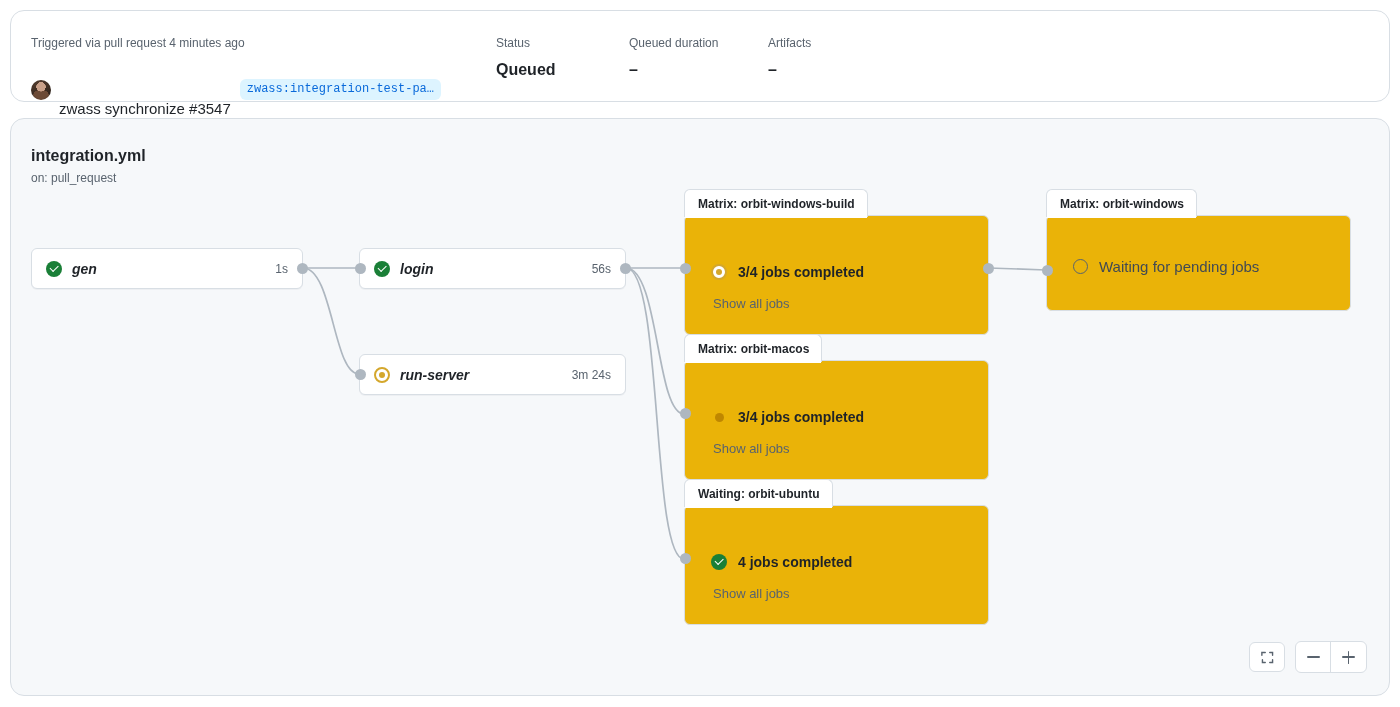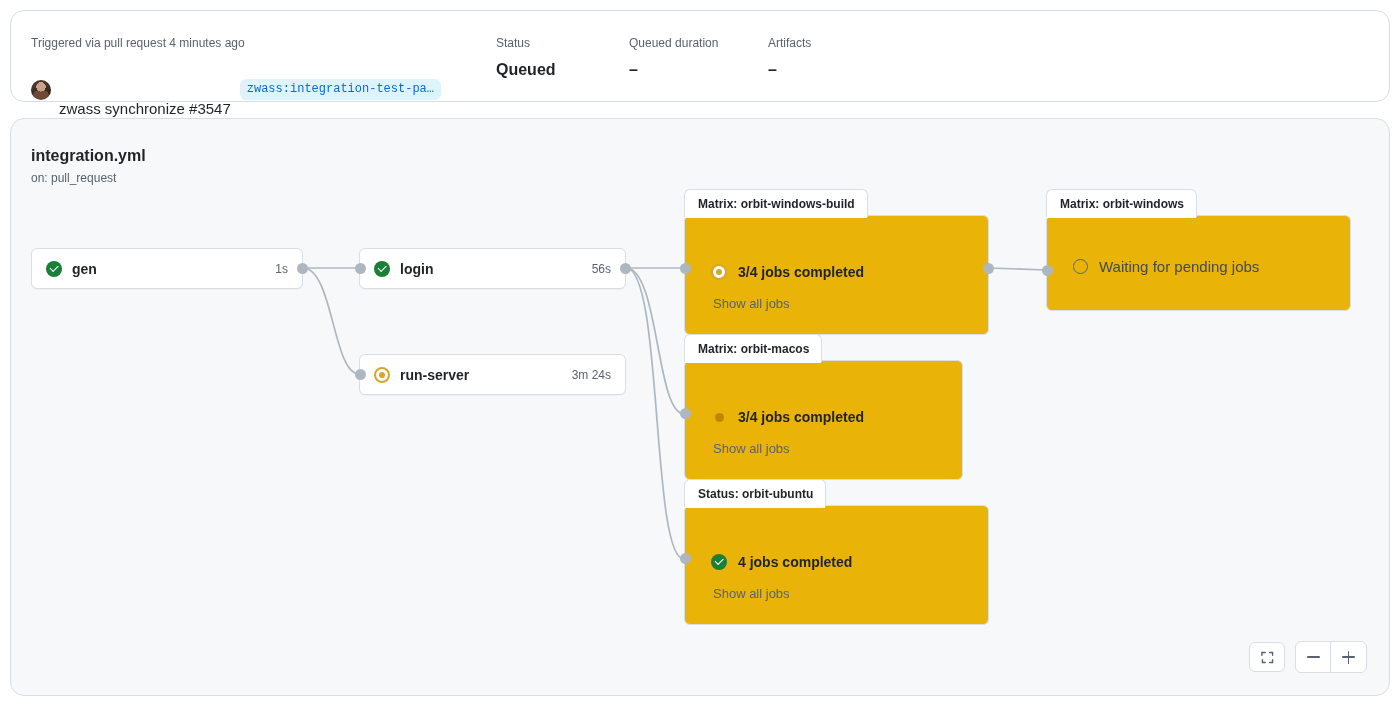--- a/index.html
+++ b/index.html
@@ -90,21 +90,21 @@
     position: absolute;
     background: #ffffff;
     border: 1px solid #d8dee4;
     border-radius: 6px;
     display: flex; align-items: center;
     padding: 0 14px;
     box-shadow: 0 1px 0 rgba(31,35,40,0.04);
   }
   .node-name {
     font-size: 14px; font-weight: 700; color: #1f2328;
-    margin-left: 10px; white-space: nowrap;
+    margin-left: 10px; white-space: nowrap; font-style: italic;
   }
   .node-dur {
     margin-left: auto; font-size: 12px; color: #59636e; white-space: nowrap;
   }
 
   
   .ico { flex: 0 0 auto; display: block; }
   .ico-success {
     width: 16px; height: 16px; border-radius: 50%;
     background: #1a7f37; position: relative;
@@ -295,37 +295,37 @@
         <span class="port-abs" style="left:-5.5px; top:47px;"></span>
         <div class="matrix-status">
           <span class="ico ico-progress"></span>
           <span class="label">3/4 jobs completed</span>
         </div>
         <div class="show-all">Show all jobs</div>
         <span class="port-abs" style="right:-5.5px; top:47px;"></span>
       </div>
     </div>
 
-    <div class="matrix" style="left:673px; top:241px; width:279px; height:120px;">
+    <div class="matrix" style="left:673px; top:241px; width:305px; height:120px;">
       <div class="matrix-tab">
         <span>Matrix: orbit-macos</span>
       </div>
       <div class="matrix-body">
         <span class="port-abs" style="left:-5.5px; top:47px;"></span>
         <div class="matrix-status">
           <span class="ico ico-queued-dot"></span>
           <span class="label">3/4 jobs completed</span>
         </div>
         <div class="show-all">Show all jobs</div>
       </div>
     </div>
 
     <div class="matrix" style="left:673px; top:386px; width:305px; height:120px;">
       <div class="matrix-tab">
-        <span>Status: orbit-ubuntu</span>
+        <span>Waiting: orbit-ubuntu</span>
       </div>
       <div class="matrix-body">
         <span class="port-abs" style="left:-5.5px; top:47px;"></span>
         <div class="matrix-status">
           <span class="ico ico-success"></span>
           <span class="label">4 jobs completed</span>
         </div>
         <div class="show-all">Show all jobs</div>
       </div>
     </div>

